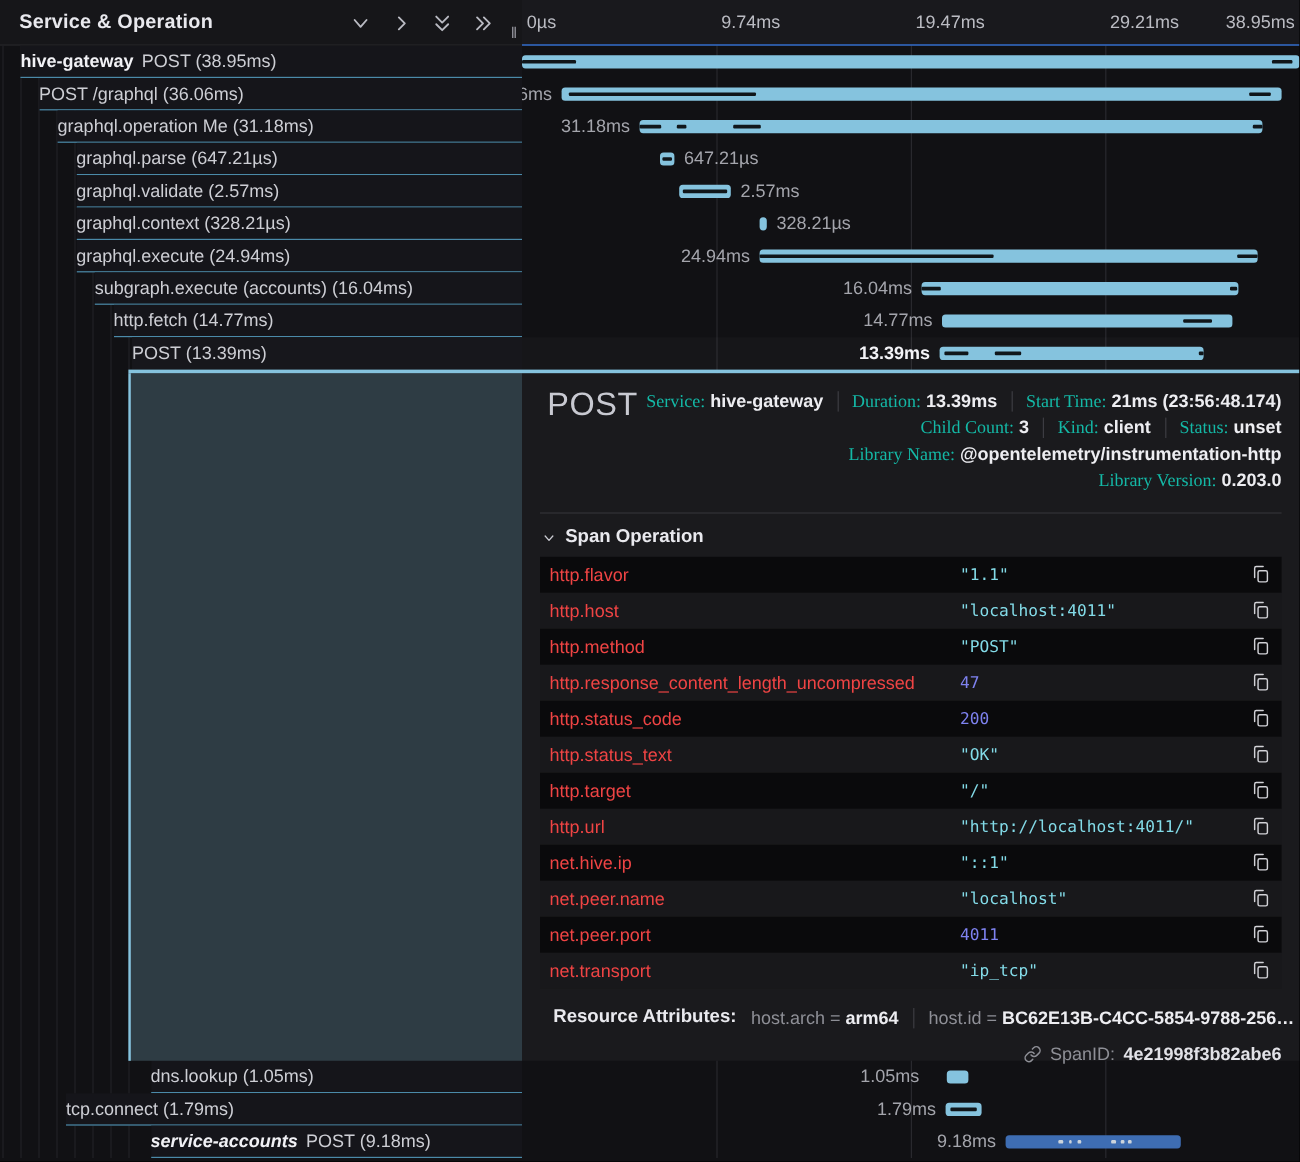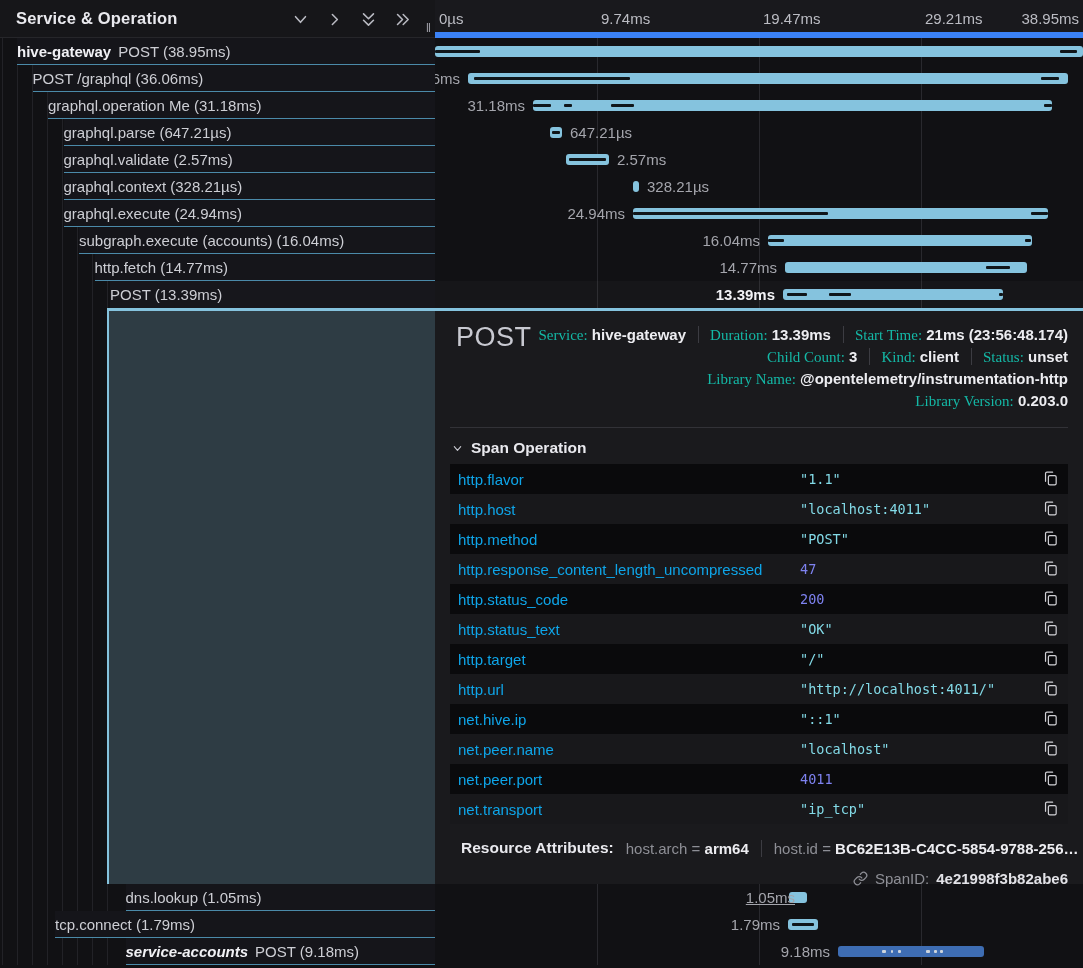--- a/index.html
+++ b/index.html
@@ -30,21 +30,21 @@
     white-space:nowrap; overflow:hidden;
   }
   .trow.selected { background:#17171c; border-bottom:none; }
   .tsvc { font-weight:700; color:#f1f1f5; margin-right:7px; }
   .tsvc.italic { font-style:italic; }
   .tlabel { color:#cdced4; }
   
   .right-panel { position:absolute; left:435px; top:0; width:648px; height:968px; background:#111114; }
   .gridlines { position:absolute; left:0; top:0; width:648px; height:965px; }
   .gridline { position:absolute; top:0; bottom:0; width:1px; background:#29292e; }
-  .ruler { position:absolute; left:0; top:0; width:648px; height:38px; background:#19191d; border-bottom:6px solid #3b82f6; }
+  .ruler { position:absolute; left:0; top:0; width:648px; height:38px; background:#19191d; border-bottom:1px solid #3b82f6; }
   .rtick { position:absolute; top:10px; font-size:15px; color:#bbbcc3; }
   .bar-rows { position:absolute; left:0; top:38px; width:648px; overflow:hidden; }
   .bar-rows-bottom { position:absolute; left:0; top:884px; width:648px; overflow:hidden; }
   .brow { position:relative; height:27px; }
   .brow.selected { background:rgba(255,255,255,0.025); }
   .bar { position:absolute; top:8px; height:11px; border-radius:3px; cursor:pointer; }
   .mark { position:absolute; top:4px; height:3px; border-radius:1px; }
   .blabel { position:absolute; top:5px; font-size:15px; color:#a4a5ac; white-space:nowrap; }
   .blabel.bold { color:#f3f3f7; font-weight:700; }
   .sel-line { position:absolute; left:107px; top:308px; width:976px; height:3px; background:#85c3de; z-index:5; }
@@ -67,21 +67,21 @@
   .ovlabel { color:#14b8a6;font-family:Liberation Serif, serif; }
   .ovvalue { color:#ededf1; font-weight:700; }
   .divider { border:none; border-top:1px solid #323237; margin-top:15px; }
   .section-head { display:flex; align-items:center; gap:8px; padding:11px 0 7px 2px; cursor:pointer; }
   .section-head svg { stroke:#c9cad1; fill:none; stroke-width:2.4; stroke-linecap:round; stroke-linejoin:round; width:11px; height:11px; }
   .section-title { font-weight:700; font-size:15.5px; color:#e9e9ee; }
   .attr-table { width:618px; }
   .attr-row { display:flex; align-items:center; height:30px; padding:0 8px; }
   .attr-row.dark { background:#0a0a0c; }
   .attr-row.light { background:#18181b; }
-  .attr-key { width:342px; color:#0ea5e9; font-size:15px; flex:none; }
+  .attr-key { width:342px; color:#ef4444; font-size:15px; flex:none; }
   .attr-val { flex:1; font-family:"DejaVu Sans Mono", monospace; font-size:13.5px; }
   .attr-val.string { color:#83dbe8; }
   .attr-val.number { color:#7e82f0; }
   .copy-btn { width:18px; height:18px; cursor:pointer; flex:none; }
   .copy-btn svg { stroke:#d2d2d7; fill:none; stroke-width:1.7; stroke-linecap:round; stroke-linejoin:round; width:17px; height:17px; }
   .resource-line { display:flex; align-items:center; margin-top:15px; padding-left:2px; white-space:nowrap; }
   .resource-line svg { stroke:#c9cad1; fill:none; stroke-width:2.4; stroke-linecap:round; stroke-linejoin:round; width:11px; height:11px; margin-right:9px; }
   .res-title { font-weight:700; font-size:15.5px; color:#e9e9ee; margin-right:12px; }
   .res-pair { color:#8e8f96; }
   .res-pair .res-val { color:#ededf1; font-weight:700; }
@@ -172,21 +172,21 @@
             <div class="mark" style="left: 2%; width: 9%; background: rgb(16, 22, 26);"></div>
             <div class="mark" style="left: 21%; width: 10%; background: rgb(16, 22, 26);"></div>
             <div class="mark" style="left: 98%; width: 2%; background: rgb(16, 22, 26);"></div>
           </div>
           <span class="blabel bold" style="right: 308px;">13.39ms</span>
         </div>
       </div>
     <div class="bar-rows-bottom" id="barRowsBottom">
         <div class="brow">
           <div class="bar" style="left: 354px; width: 18px; background: rgb(133, 195, 222);"></div>
-          <span class="blabel" style="right: 288px; text-decoration: underline;">1.05ms</span>
+          <span class="blabel" style="right: 317px;">1.05ms</span>
         </div>
         <div class="brow">
           <div class="bar" style="left: 353px; width: 30px; background: rgb(133, 195, 222);">
             <div class="mark" style="left: 12%; width: 76%; background: rgb(16, 22, 26);"></div>
           </div>
           <span class="blabel" style="right: 303px;">1.79ms</span>
         </div>
         <div class="brow">
           <div class="bar" style="left: 403px; width: 146px; background: rgb(62, 109, 179);">
             <div class="mark" style="left: 30%; width: 3%; background: rgb(204, 212, 220);"></div>

